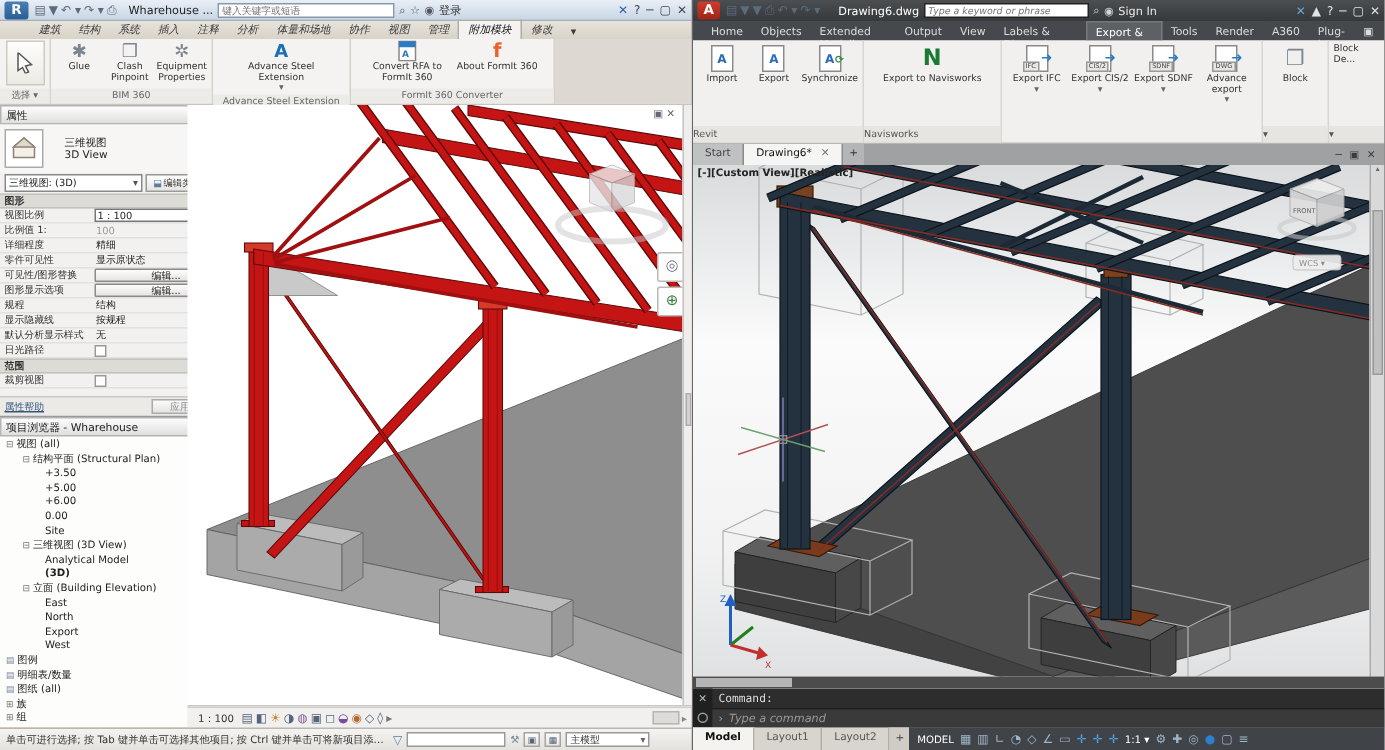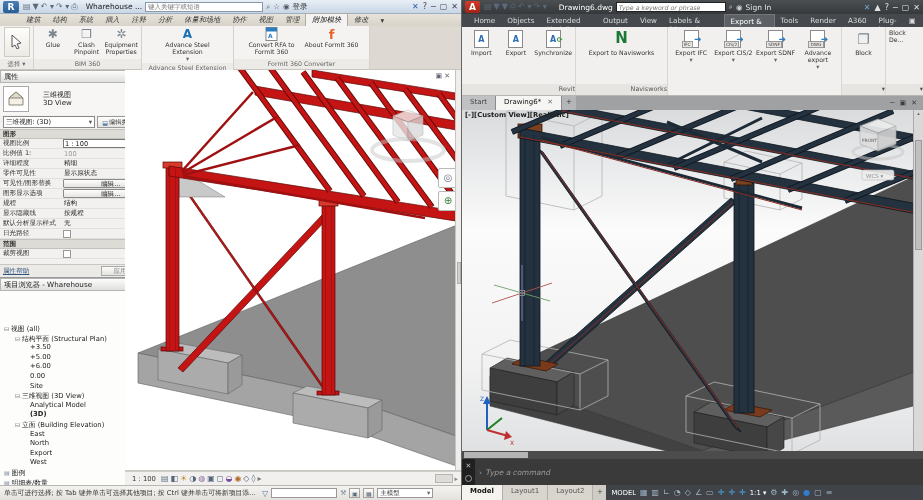--- a/index.html
+++ b/index.html
@@ -48,21 +48,21 @@
   .plabel{width:60px;color:#333;overflow:hidden;white-space:nowrap;}
   .pval{flex:1;margin-right:8px;color:#222;overflow:hidden;white-space:nowrap;padding:0 1px;}
   .prow.input .pval{border:1px solid #777;background:#fff;height:9px;line-height:8px;}
   .prow.btn .pval{border:1px solid #8a8a8a;background:linear-gradient(#fdfdfd,#e5e4e1);text-align:left;height:9px;line-height:8px;border-radius:1px;padding-left:37px;}
   .prow.check .pval{flex:none;width:8px;height:8px;border:1px solid #999;background:#fff;}
   .prow.dim .pval{color:#999;}
   .pfoot{position:absolute;left:0;bottom:0;width:100%;height:13px;display:flex;align-items:center;padding:0 3px;background:#eceae7;border-top:1px solid #c9c7c2;}
   .phelp{color:#33567d;text-decoration:underline;font-size:6.6px;}
   .papply{margin-left:auto;width:38px;height:10px;border:1px solid #aaa;background:linear-gradient(#fbfbfa,#e4e3df);color:#8a8a8a;font-size:6.6px;text-align:center;line-height:9px;}
   .browser{position:absolute;left:0;top:208px;width:100%;bottom:0;background:#fdfdfc;}
-  .tree{position:absolute;top:13px;bottom:0;left:0;right:7px;overflow:hidden;padding-top:1px;margin-top:32px;}
+  .tree{position:absolute;top:13px;bottom:0;left:0;right:7px;overflow:hidden;padding-top:1px;}
   .titem{height:9.6px;line-height:9.6px;white-space:nowrap;overflow:hidden;color:#222;font-size:6.8px;}
   .titem.lvl0{padding-left:4px;} .titem.lvl1{padding-left:15px;} .titem.lvl2{padding-left:30px;}
   .titem.bold{font-weight:bold;}
   .titem.exp::before{content:"⊟ ";color:#777;font-size:6px;}
   .titem.plus::before{content:"⊞ ";color:#777;font-size:6px;}
   .titem.doc::before{content:"▤ ";color:#7d8aa0;font-size:6px;}
   .vscroll{position:absolute;right:0;top:13px;bottom:0;width:7px;background:#e8e7e4;border-left:1px solid #c6c4c0;}
   .vscroll .thumb{position:absolute;left:1px;right:1px;top:12px;height:26px;background:#cbc9c5;border:1px solid #aaa;}
 
   
@@ -86,21 +86,21 @@
   
   .a-title{position:absolute;left:0;top:0;width:100%;height:14px;background:linear-gradient(var(--acad_title1,#4b4f52),var(--acad_title2,#35393c));display:flex;align-items:center;gap:3px;padding:0 3px;color:#e8e8e8;font-size:7.5px;}
   .alogo{width:15px;height:12px;background:linear-gradient(#d43b2a,#9e2417);color:#fff;font-weight:bold;font-size:9px;line-height:12px;text-align:center;border-radius:2px;}
   .a-search{width:110px;height:10px;font-size:6.3px;border:1px solid #222;padding:0 2px;color:#777;font-style:italic;background:#fff;}
   .a-tabs{position:absolute;left:0;top:14px;width:100%;height:13px;background:#45494d;display:flex;align-items:stretch;padding-left:6px;font-size:7.2px;color:#ddd;}
   .a-tab{padding:2px 6px 0;}
   .a-tab.active{background:#5d6165;border:1px solid #777;border-bottom:none;color:#fff;}
   .a-ribbon{position:absolute;left:0;top:27px;width:100%;height:69px;background:#f1f0ee;border-bottom:1px solid #b9b7b3;display:flex;}
   .apanel{height:100%;border-right:1px solid #d8d6d2;display:flex;flex-direction:column;}
   .apanel .btnrow{flex:1;display:flex;align-items:flex-start;justify-content:center;gap:2px;padding:2px 3px;}
-  .apanel .grouplabel{height:11px;font-size:6.4px;color:#555;text-align:right;line-height:11px;background:#e7e5e1;}
+  .apanel .grouplabel{height:11px;font-size:6.4px;color:#555;text-align:left;line-height:11px;background:#e7e5e1;}
   .abtn{display:flex;flex-direction:column;align-items:center;width:38px;font-size:6.2px;line-height:1.15;color:#333;text-align:center;}
   .abtn .aicon{height:20px;display:flex;align-items:center;justify-content:center;position:relative;}
   .pagedoc{width:15px;height:18px;background:#fff;border:1px solid #8a8a8a;position:relative;font-size:8px;font-weight:bold;color:#2b6cb5;line-height:17px;}
   .pagedoc .tag{position:absolute;left:-3px;bottom:-1px;background:#e8e6e2;border:1px solid #999;font-size:4.4px;font-weight:normal;color:#444;line-height:5px;padding:0 1px;}
   .pagedoc .arr{position:absolute;right:-4px;top:4px;color:#2b7cc0;font-size:9px;font-weight:bold;line-height:8px;}
   .a-filetabs{position:absolute;left:0;top:96px;width:100%;height:14px;background:#9fa1a3;display:flex;align-items:stretch;font-size:7px;color:#333;}
   .ftab{padding:2px 8px 0;background:#c0c1c2;border-right:1px solid #8a8a8a;color:#444;}
   .ftab.active{background:#f5f5f4;color:#111;}
   .ftab .x{margin-left:6px;color:#777;}
   .fplus{width:14px;background:#b4b5b6;text-align:center;line-height:13px;color:#333;}
@@ -714,20 +714,21 @@
           <div class="thumb"></div>
         </div>
     </div>
 
     <div class="a-cmd">
       <div class="cmdstrip">
           <span>✕</span>
           <span class="wrenchdot"></span>
         </div>
       <div class="cmdrows">
+        <div class="cmdrow1">Command:</div>
         <div class="cmdrow2">
             <span class="caret">›</span>
             <span>Type a command</span>
           </div>
       </div>
     </div>
 
     <div class="a-bottom">
       <div class="ltabs">
         <div class="ltab active">Model</div>

